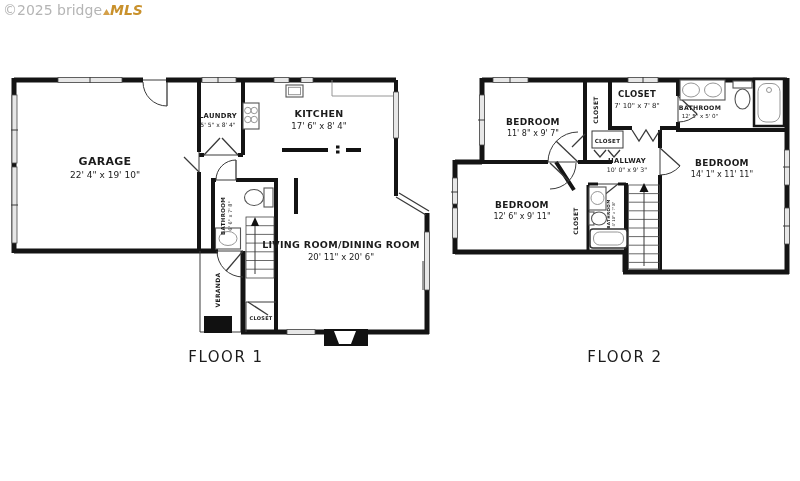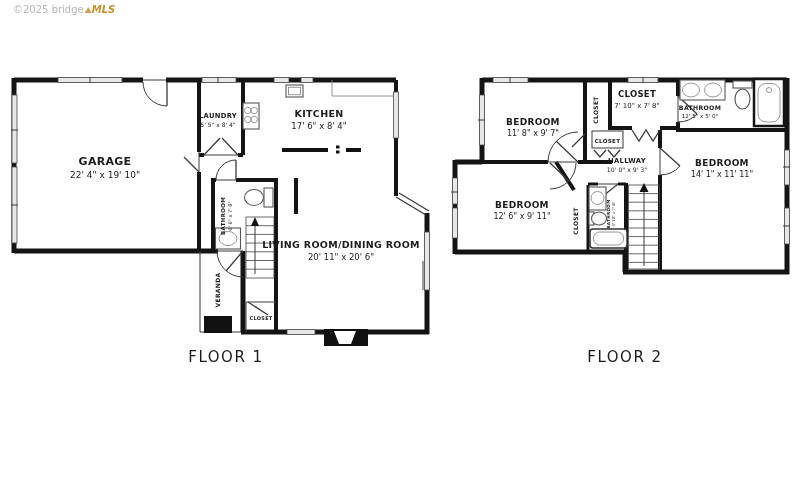--- a/index.html
+++ b/index.html
@@ -15,21 +15,21 @@
   .fix{stroke:#555;stroke-width:1.1;fill:#fff}
   .fix2{stroke:#8a8a8a;stroke-width:0.9;fill:none}
   .win{fill:#e7e7e7;stroke:#4a4a4a;stroke-width:0.8}
   .tread{stroke:#444;stroke-width:0.8;fill:none}
   .blk{fill:#111;stroke:none}
   text{font-family:"DejaVu Sans","Liberation Sans",sans-serif;fill:#1b1b1b;text-anchor:middle}
   .nm{font-weight:700;letter-spacing:.3px}
   .dm{font-weight:400}
   .cap{font-weight:400;letter-spacing:1.5px}
   
-  #watermark{position:absolute;left:13px;top:5px;font-size:10px;line-height:10px;
+  #watermark{position:absolute;left:3px;top:5px;font-size:14px;line-height:10px;
              color:#b5b5b5;white-space:nowrap;}
   #watermark .brand{color:#c9912c;font-weight:700;font-style:italic;}
   #watermark .logo{display:inline-block;width:7px;height:6px;background:#d4a04a;
                    clip-path:polygon(50% 0,100% 100%,0 100%);margin:0 0 0 1px;}
 </style>
 </head>
 <body>
 
 <div id="stage">
 

